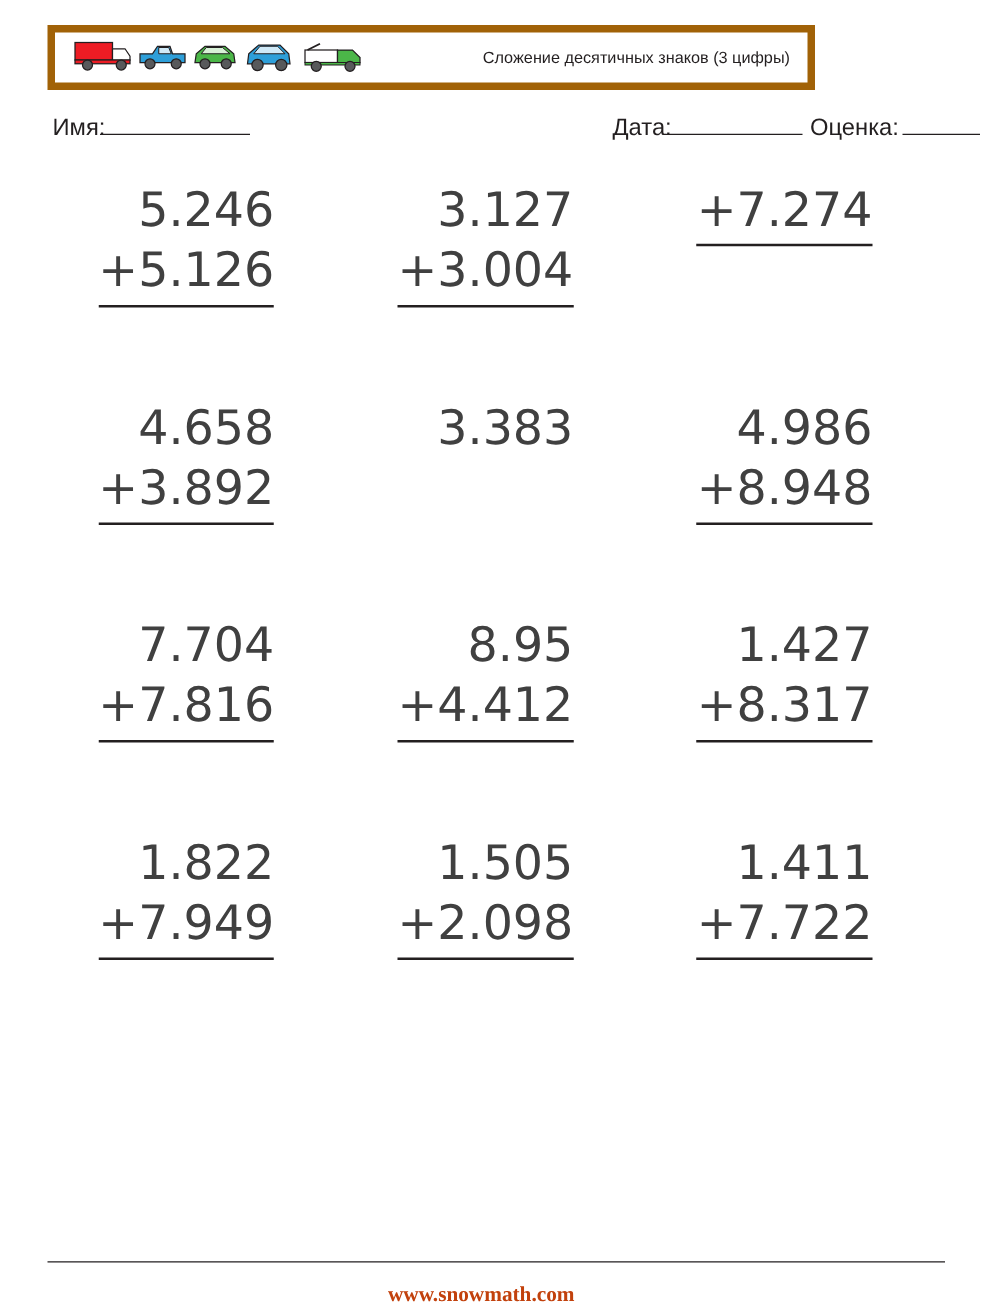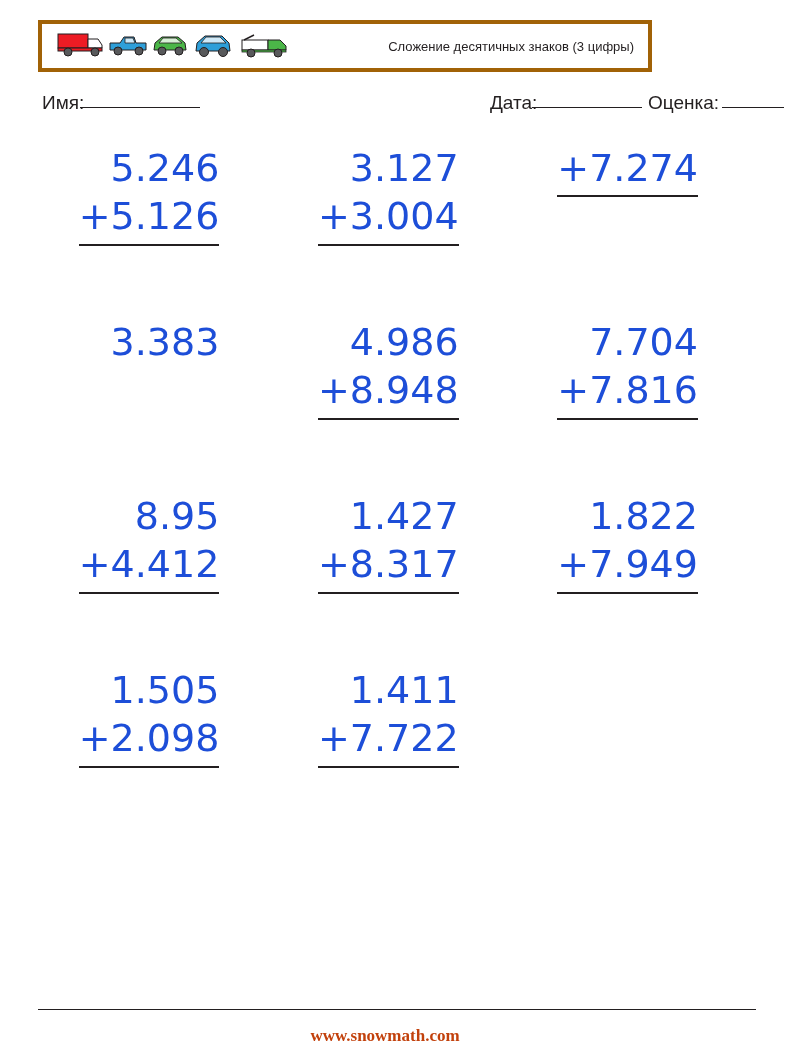--- a/index.html
+++ b/index.html
@@ -21,21 +21,21 @@
     box-sizing: border-box;
   }
 
   
   .header-box {
     position: absolute;
     left: 38px;
     top: 20px;
     width: 614px;
     height: 52px;
-    border: 4px solid #a16207;
+    border: 6px solid #a16207;
     box-sizing: border-box;
   }
   .header-title {
     position: absolute;
     right: 14px;
     top: 50%;
     transform: translateY(-50%);
     font-size: 13px;
     color: #231f20;
     white-space: nowrap;
@@ -92,21 +92,21 @@
   }
   .problem {
     position: absolute;
     right: 58px;
     top: 12px;
     text-align: right;
     font-size: 38px;
     line-height: 1.27;
     font-family: "DejaVu Sans", sans-serif;
     font-weight: 400;
-    color: #1d4ed8;
+    color: #404040;
     white-space: nowrap;
   }
   .operand-1 {
     display: block;
   }
   .operand-2 {
     display: block;
     border-bottom: 2px solid #231f20;
     padding-bottom: 3px;
   }
@@ -206,20 +206,26 @@
         <span class="operand-2">+3.004</span>
       </div>
     </div>
 
     <div class="cell">
       <div class="problem">
         <span class="operand-2">+7.274</span>
       </div>
     </div>
 
+    <div class="cell">
+      <div class="problem">
+        <span class="operand-1">4.658</span>
+        <span class="operand-2">+3.892</span>
+      </div>
+    </div>
 
     <div class="cell">
       <div class="problem">
         <span class="operand-1">3.383</span>
       </div>
     </div>
 
     <div class="cell">
       <div class="problem">
         <span class="operand-1">4.986</span>

